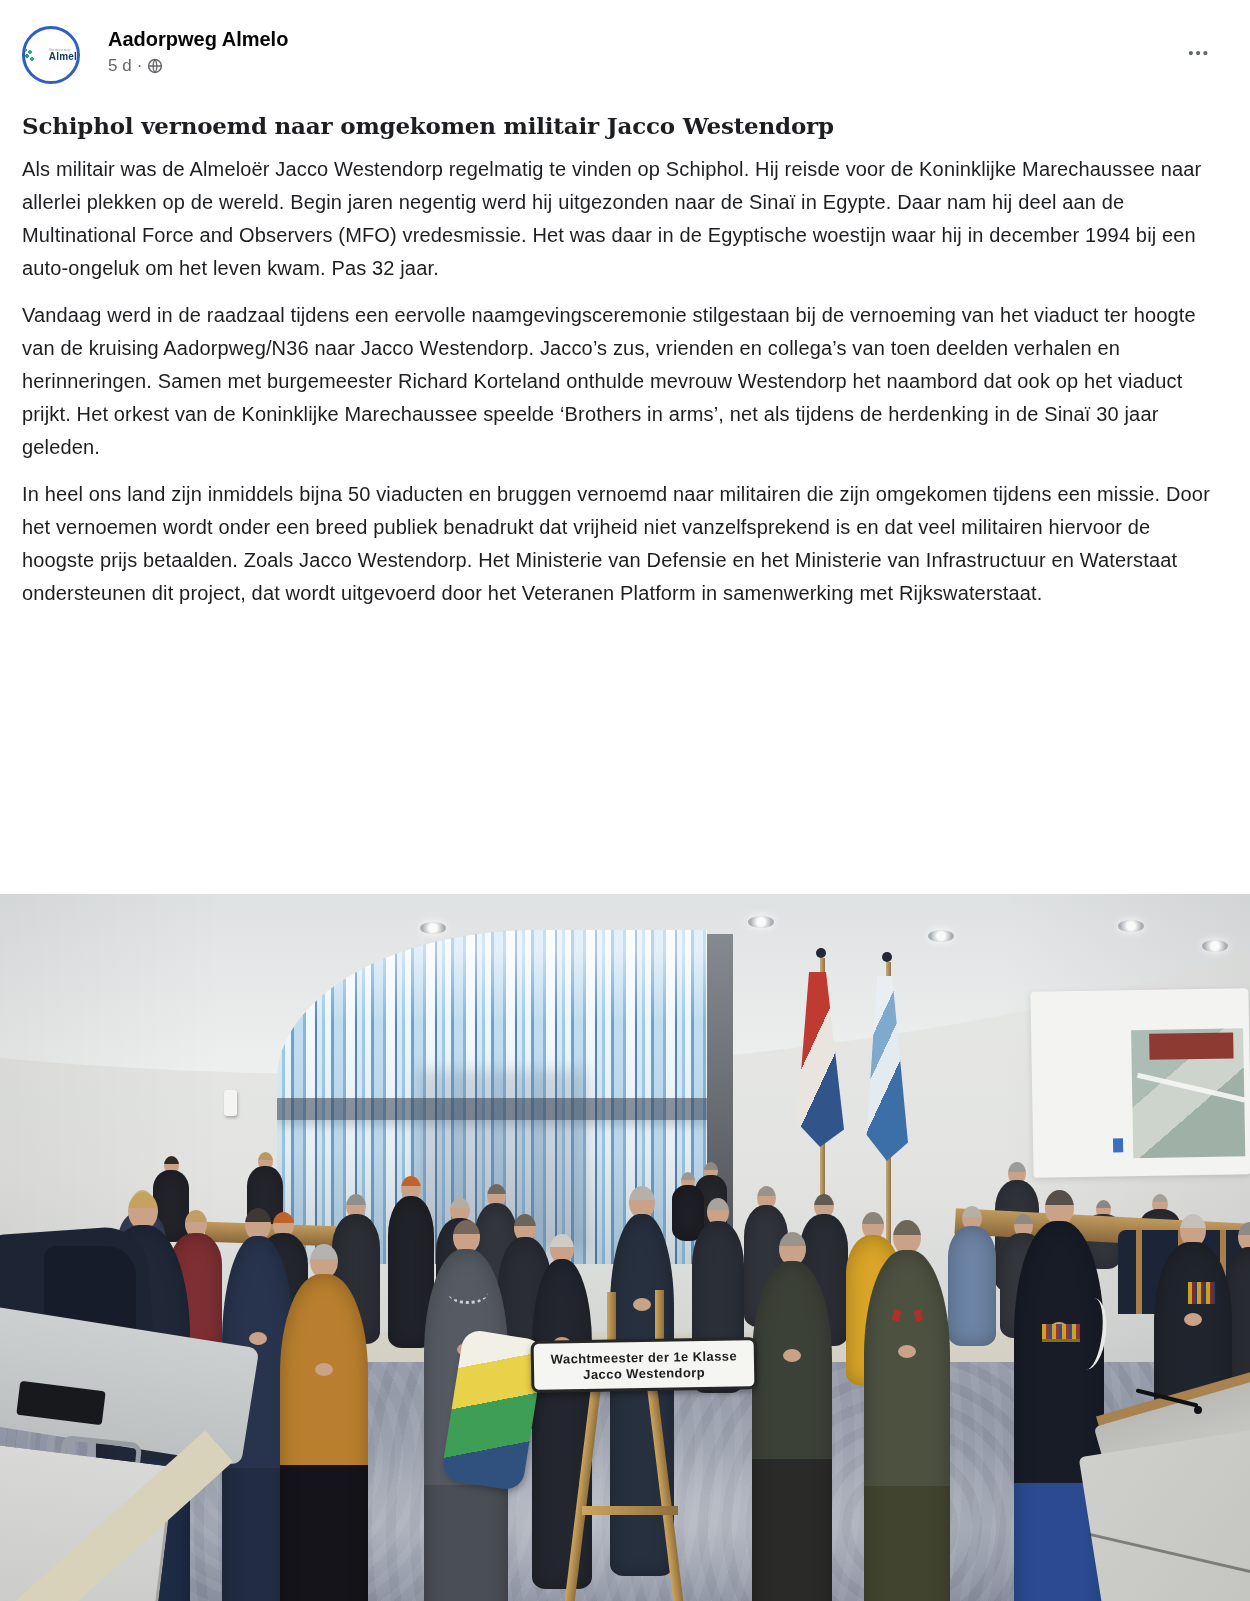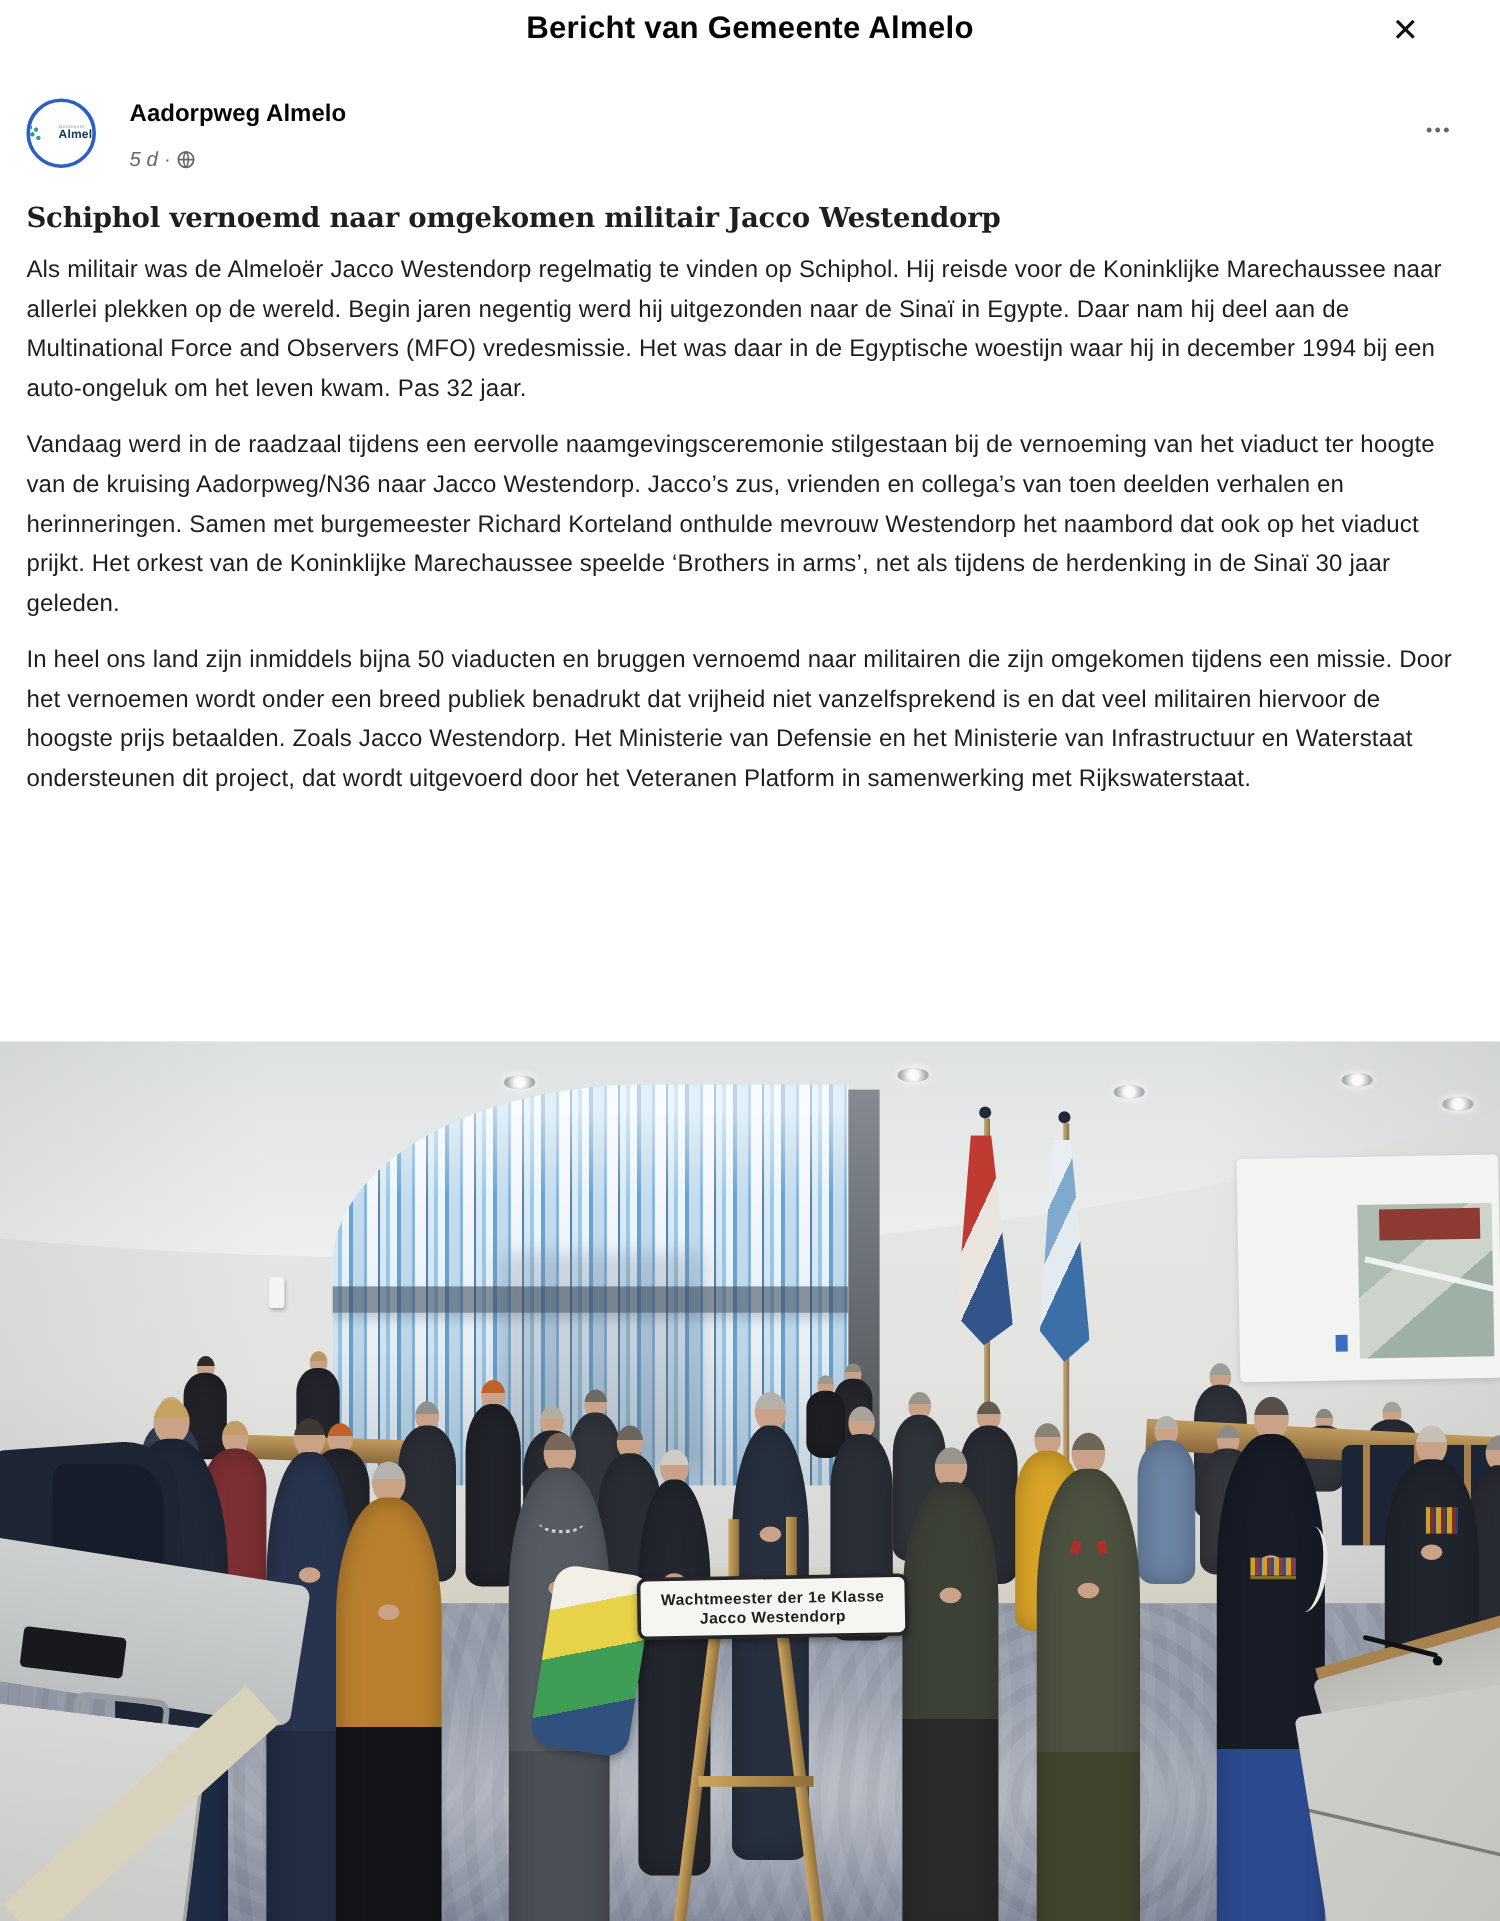--- a/index.html
+++ b/index.html
@@ -22,21 +22,21 @@
     background:
       radial-gradient(circle at 2px 3px,#18a08e 1.6px,transparent 2px),
       radial-gradient(circle at 7px 5px,#2fae74 1.6px,transparent 2px),
       radial-gradient(circle at 4px 9px,#18a08e 1.6px,transparent 2px),
       radial-gradient(circle at 9px 12px,#2fae74 1.6px,transparent 2px); }
   .logo-txt { display:flex; flex-direction:column; line-height:1; }
   .logo-sup { font-size:4px; color:#8a8f96; letter-spacing:.4px; }
   .logo-main { font-size:10px; font-weight:bold; color:#123a63; letter-spacing:.2px; }
   .who { position:absolute; left:86px; top:2px; }
   .author { font-size:20px; font-weight:bold; color:#050505; text-decoration:none; cursor:pointer; }
-  .meta { margin-top:16px; font-size:17px; color:#65676b; display:flex; align-items:center; gap:5px;font-style:italic; }
+  .meta { margin-top:5px; font-size:17px; color:#65676b; display:flex; align-items:center; gap:5px; }
   .globe { width:16px; height:16px; }
   .more { position:absolute; right:18px; top:18px; border:none; background:transparent; color:#606770;
     font-size:15px; letter-spacing:2px; cursor:pointer; }
 
   
   article { margin:0 22px; width:1206px; }
   article h2 { margin-top:26px; font-family:"DejaVu Serif", serif; font-size:23px; font-weight:bold; color:#1c1e21; letter-spacing:-.2px; }
   article p { margin-top:14px; font-size:20px; line-height:33px; color:#1c1e21; letter-spacing:.15px; }
 
   
@@ -126,26 +126,20 @@
   .rdesk-face { left:1094px; top:548px; width:180px; height:210px; background:linear-gradient(135deg,#cfd0cc,#c2c3bf); transform:rotate(-9deg); border-radius:6px; z-index:11; }
   .rseam { left:1086px; top:660px; width:190px; height:3px; background:rgba(60,62,54,.55); transform:rotate(13deg); z-index:12; }
   .mic { left:1135px; top:502px; width:64px; height:4px; background:#101114; transform:rotate(14deg); border-radius:2px; z-index:12; }
   .mic-dot { left:1194px; top:512px; width:8px; height:8px; border-radius:50%; background:#101114; z-index:12; }
 </style>
 </head>
 <body>
 
 <div class="modal">
 
-  <div class="hdr">
-    <h1>Bericht van Gemeente Almelo</h1>
-    <button class="close">
-      <span>✕</span>
-    </button>
-  </div>
 
   <div class="post-head">
     <div class="avatar">
       <div class="logo-inner">
         <div class="logo-dots"></div>
         <div class="logo-txt">
           <span class="logo-sup">Gemeente</span>
           <span class="logo-main">Almelo</span>
         </div>
       </div>

